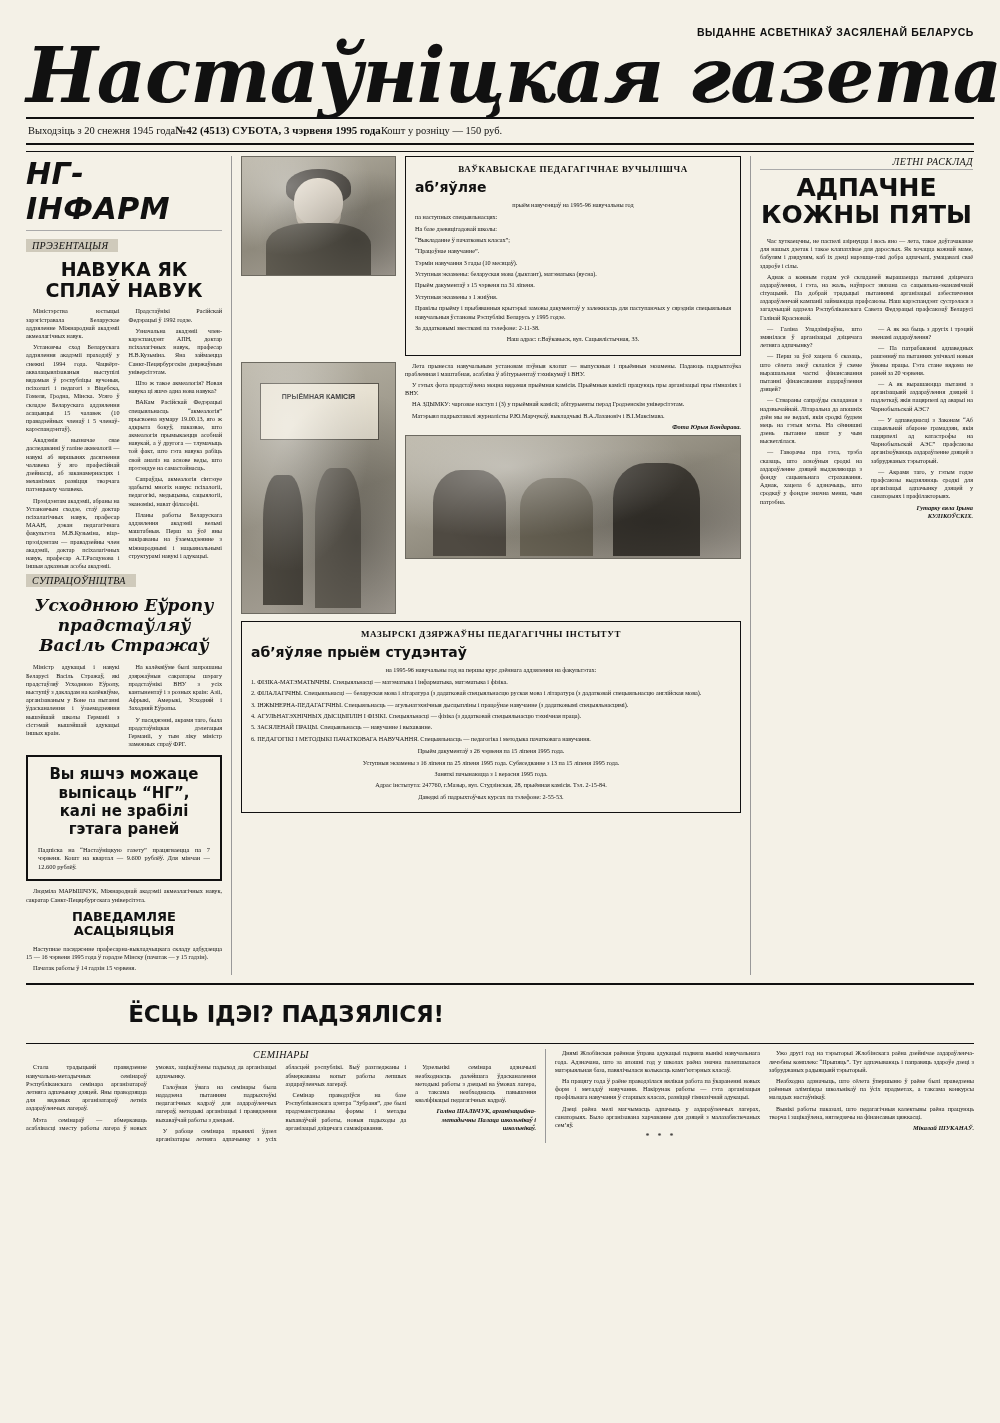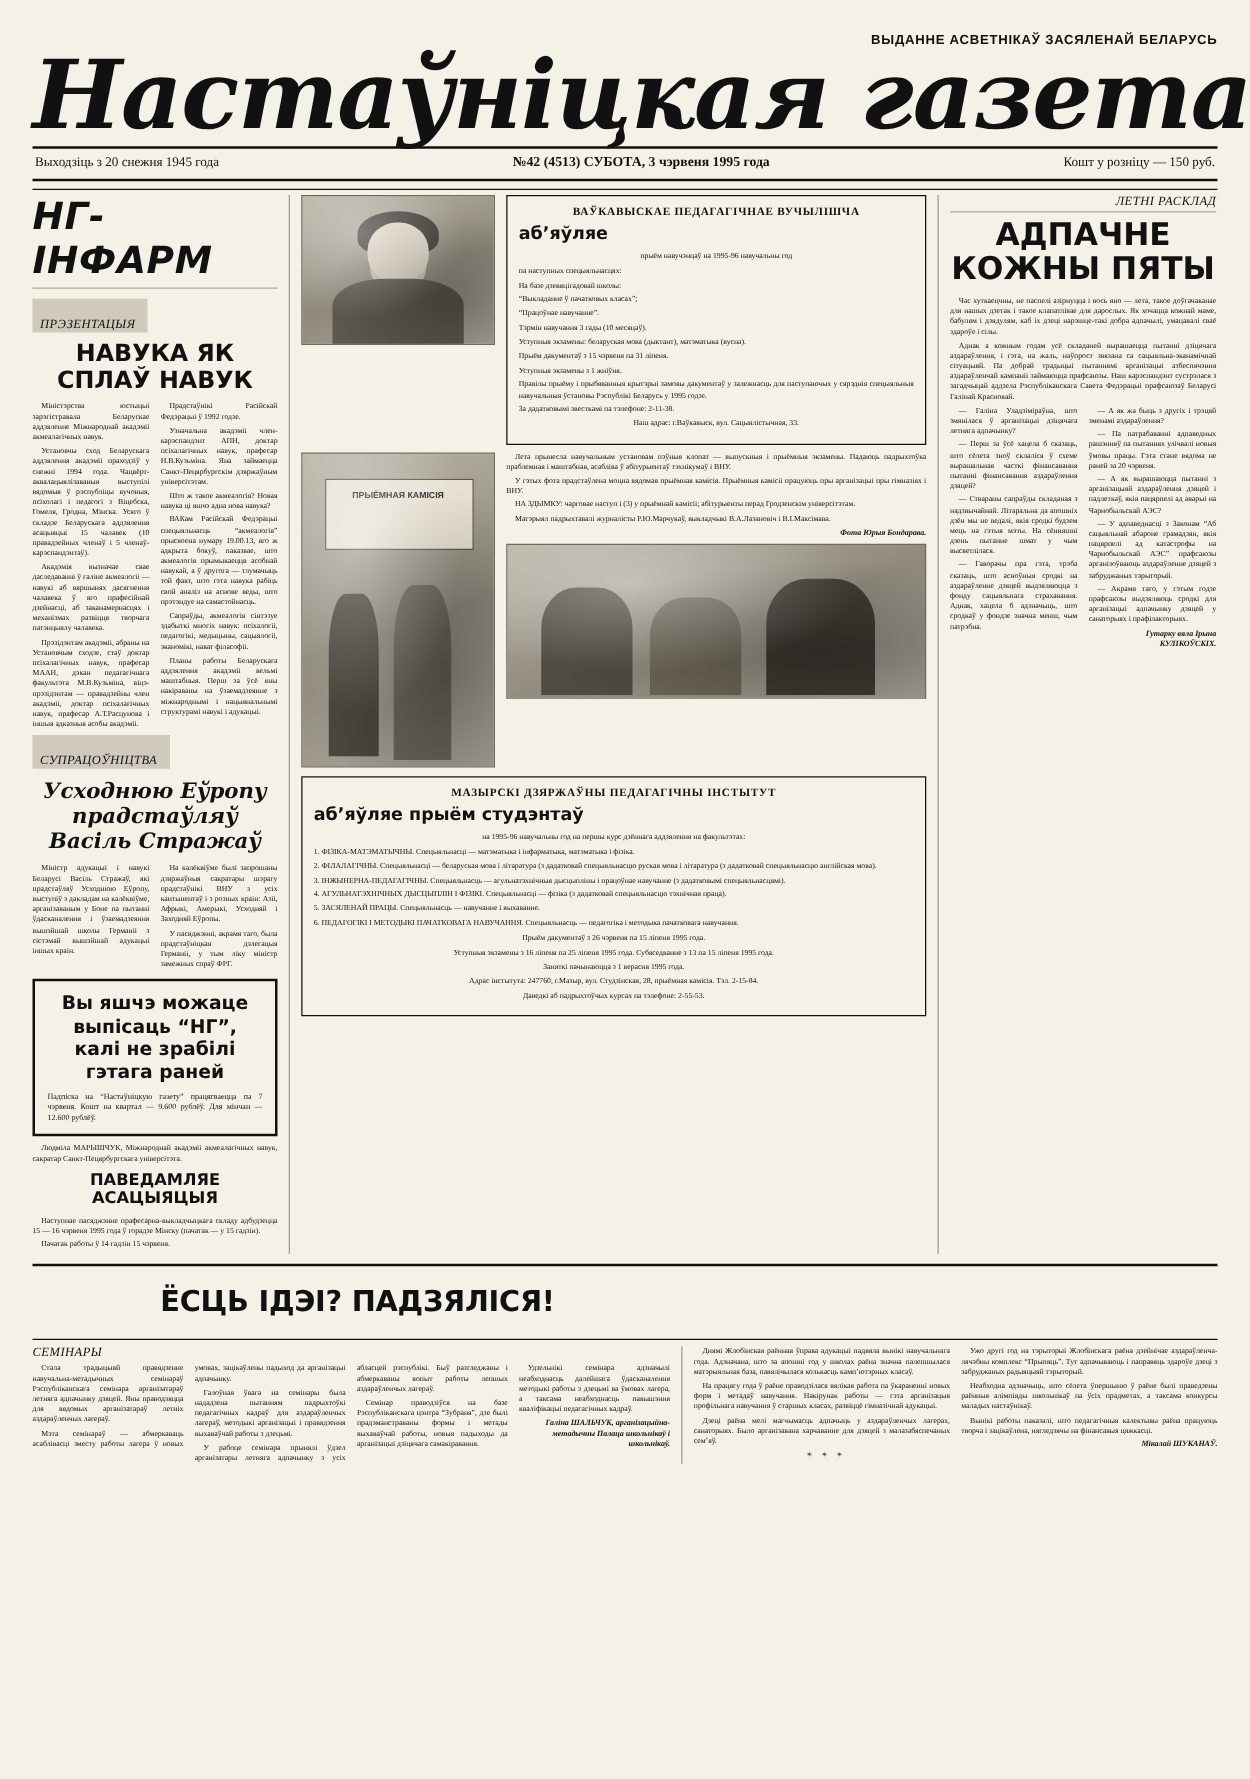--- a/index.html
+++ b/index.html
@@ -39,21 +39,21 @@
     font-size:76px;
     line-height:.96;
     letter-spacing:-1px;
     margin:0 0 2px 0;
     white-space:nowrap;
   }
   .mast-rule{
     border:0;border-top:2px solid #111;margin:4px 0 3px 0;
   }
   .mast-meta{
-    display:flex;justify-content:space-between;align-items:baseline;
+    display:flex;align-items:baseline;
     font-size:10.5px;font-family:"Liberation Serif", serif;
     padding:2px 2px 3px 2px;
   }
   .mast-meta .center{font-weight:bold;font-size:11px;}
 
   
   .slogan{
     text-align:center;
     font-family:"DejaVu Sans", sans-serif;
     font-weight:bold;
@@ -80,21 +80,21 @@
     font-size:30px;
     letter-spacing:.5px;
     margin:0 0 4px 0;
   }
   .rubric{
     display:inline-block;
     background:#cfcabb;
     font-family:"Liberation Serif", serif;
     font-style:italic;
     font-size:10px;
-    padding:15px 10px 1px 6px;
+    padding:1px 10px 1px 6px;
     margin:4px 0 4px 0;
     letter-spacing:.4px;
   }
   .rubric-right{
     font-family:"Liberation Serif", serif;
     font-style:italic;
     font-size:10px;
     text-align:right;
     letter-spacing:.4px;
     margin-bottom:2px;
@@ -382,21 +382,21 @@
   </div>
 
   <div class="band">
     <div class="band-l">
       <h2>ЁСЦЬ ІДЭІ? ПАДЗЯЛІСЯ!</h2>
     </div>
   </div>
 
   <div class="bottom">
     <div class="bot-l">
-      <div class="rubric-right" style="text-align:left;margin-bottom:3px">СЕМІНАРЫ</div>
+      <div class="rubric-right" style="text-align:center;margin-bottom:3px">СЕМІНАРЫ</div>
       <div class="body4">
         <p>Стала традыцыяй правядзенне навучальна-метадычных семінараў Рэспубліканскага семінара арганізатараў летняга адпачынку дзяцей. Яны праводзяцца для вядомых арганізатараў летніх аздараўленчых лагераў.</p>
         <p>Мэта семінараў — абмеркаваць асаблівасці зместу работы лагера ў новых умовах, зацікаўлены падыход да арганізацыі адпачынку.</p>
         <p>Галоўная ўвага на семінары была нададзена пытанням падрыхтоўкі педагагічных кадраў для аздараўленчых лагераў, методыкі арганізацыі і правядзення выхаваўчай работы з дзецьмі.</p>
         <p>У рабоце семінара прынялі ўдзел арганізатары летняга адпачынку з усіх абласцей рэспублікі. Быў разгледжаны і абмеркаваны вопыт работы лепшых аздараўленчых лагераў.</p>
         <p>Семінар праводзіўся на базе Рэспубліканскага цэнтра “Зубраня”, дзе былі прадэманстраваны формы і метады выхаваўчай работы, новыя падыходы да арганізацыі дзіцячага самакіравання.</p>
         <p>Удзельнікі семінара адзначылі неабходнасць далейшага ўдасканалення методыкі работы з дзецьмі ва ўмовах лагера, а таксама неабходнасць павышэння кваліфікацыі педагагічных кадраў.</p>
         <p class="sign">Галіна ШАЛЬЧУК, арганізацыйна-метадычны Палаца школьнікаў і школьнікаў.</p>
       </div>
     </div>

